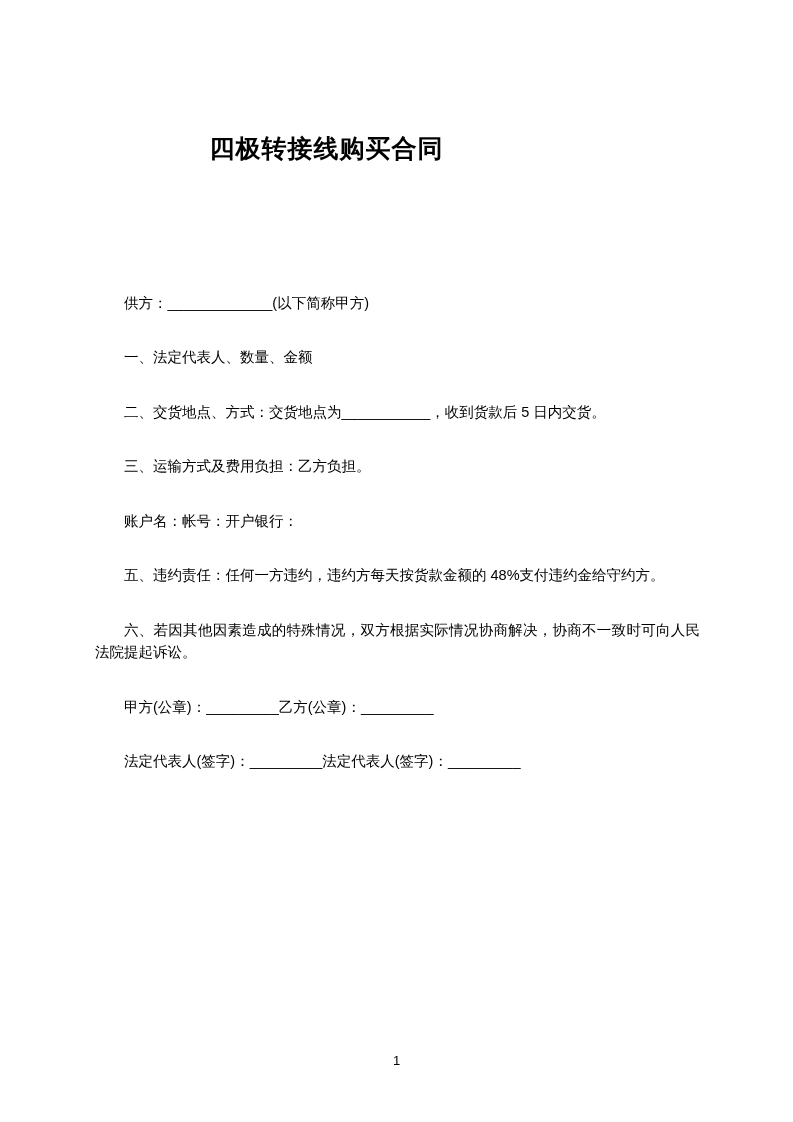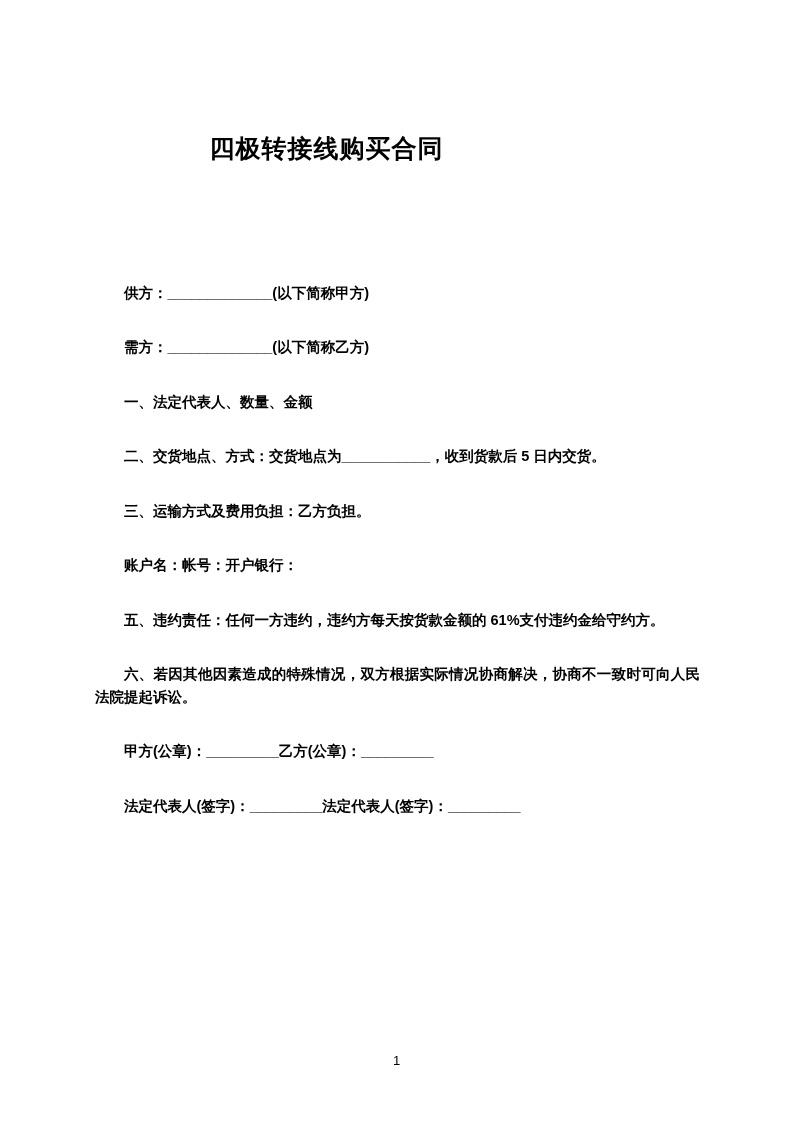--- a/index.html
+++ b/index.html
@@ -28,23 +28,22 @@
     top: 132px;
     width: 653px;
     text-align: center;
     font-size: 25px;
     font-weight: bold;
     letter-spacing: 1px;
   }
   .body-block {
     position: absolute;
     left: 95px;
-    top: 282px;
+    top: 292px;
     width: 605px;
-    font-weight: bold;
   }
   p.para {
     margin: 0 0 32px 0;
     font-size: 14.5px;
     line-height: 1.55;
     text-align: justify;
     text-indent: 2em;
   }
   .page-number {
     position: absolute;
@@ -57,26 +56,25 @@
 </style>
 </head>
 <body>
 
 <div class="page">
 
   <div class="doc-title">四极转接线购买合同</div>
 
   <div class="body-block">
     <p class="para">供方：_____________(以下简称甲方)</p>
-    <p class="para">需方：_____________(以下简称乙方)</p>
     <p class="para">一、法定代表人、数量、金额</p>
     <p class="para">二、交货地点、方式：交货地点为___________，收到货款后 5 日内交货。</p>
     <p class="para">三、运输方式及费用负担：乙方负担。</p>
     <p class="para">账户名：帐号：开户银行：</p>
-    <p class="para">五、违约责任：任何一方违约，违约方每天按货款金额的 61%支付违约金给守约方。</p>
+    <p class="para">五、违约责任：任何一方违约，违约方每天按货款金额的 48%支付违约金给守约方。</p>
     <p class="para">六、若因其他因素造成的特殊情况，双方根据实际情况协商解决，协商不一致时可向人民法院提起诉讼。</p>
     <p class="para">甲方(公章)：_________乙方(公章)：_________</p>
     <p class="para">法定代表人(签字)：_________法定代表人(签字)：_________</p>
   </div>
 
   <div class="page-number">1</div>
 
 </div>
 
 </body></html>

